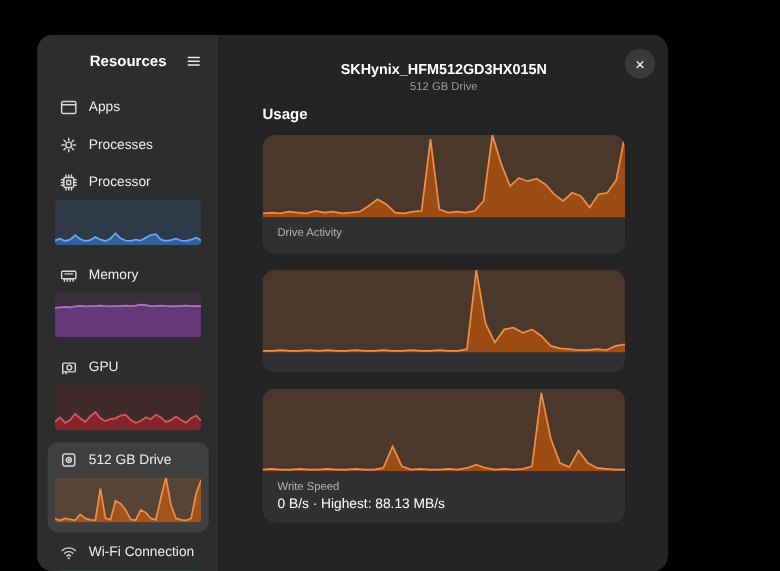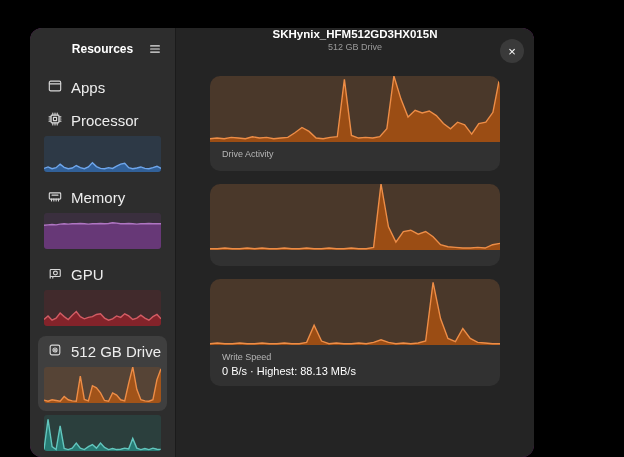--- a/index.html
+++ b/index.html
@@ -10,27 +10,27 @@
   
   .sidebar{width:146px;flex:none;background:#2d2d2d;border-right:1px solid #1b1b1b;
            display:flex;flex-direction:column;overflow:hidden}
   .sidebar-header{height:42px;flex:none;display:flex;align-items:center;justify-content:center;position:relative}
   .sidebar-title{font-size:12px;font-weight:bold;color:#fff}
   .menu-btn{position:absolute;right:8px;top:9px;width:24px;height:24px;border:none;background:transparent;
             color:#e8e8e8;border-radius:6px;display:flex;align-items:center;justify-content:center;cursor:pointer}
   .side-list{padding:2px 8px;flex:1;overflow:hidden}
   .side-entry{border-radius:8px;padding:1px 0;margin-bottom:2px}
   .side-entry.selected{background:#3f3f3f}
-  .side-row{display:flex;align-items:flex-start;gap:9px;padding:6px 10px;color:#ededed;font-size:15px;white-space:nowrap}
+  .side-row{display:flex;align-items:center;gap:9px;padding:6px 10px;color:#ededed;font-size:11px;white-space:nowrap}
   .side-row svg{width:14px;height:14px;flex:none;color:#d8d8d8}
   .side-chart{height:36px;margin:1px 6px 7px;border-radius:3px;overflow:hidden}
   
   .main{flex:1;display:flex;flex-direction:column;overflow:hidden;background:#242424}
   .main-header{height:46px;flex:none;position:relative;display:flex;flex-direction:column;
-               align-items:center;justify-content:flex-start;gap:2px}
+               align-items:center;justify-content:flex-end;gap:2px}
   .main-title{font-size:11.5px;font-weight:bold;color:#fff}
   .main-subtitle{font-size:9px;color:#9b9b9b}
   .close-btn{position:absolute;right:10px;top:11px;width:24px;height:24px;border-radius:50%;border:none;
              background:#3a3a3a;color:#fff;font-size:13px;line-height:1;display:flex;align-items:center;
              justify-content:center;cursor:pointer}
   .main-scroll{flex:1;padding:2px 34px 0;overflow:hidden}
   .section-title{font-size:12px;font-weight:bold;color:#fff;margin:8px 0 10px}
   .card{background:#313131;border-radius:10px;margin-bottom:13px;overflow:hidden}
   .card-chart{height:66px}
   [data-chart] svg{width:100%;height:100%;display:block}
@@ -59,20 +59,29 @@
       <div class="side-entry">
         <div class="side-row">
           <svg class="icon-svg" viewBox="0 0 16 16">
               <rect x="1.5" y="2.5" width="13" height="11" rx="1.5"></rect>
               <path d="M1.5 5.5h13"></path>
             </svg>
           <span>Apps</span>
         </div>
       </div>
 
+      <div class="side-entry">
+        <div class="side-row">
+          <svg class="icon-svg" viewBox="0 0 16 16">
+              <circle cx="8" cy="8" r="2.6"></circle>
+              <path d="M8 1.8v2M8 12.2v2M1.8 8h2M12.2 8h2M3.6 3.6l1.4 1.4M11 11l1.4 1.4M12.4 3.6L11 5M5 11l-1.4 1.4"></path>
+            </svg>
+          <span>Processes</span>
+        </div>
+      </div>
 
       <div class="side-entry">
         <div class="side-row">
           <svg class="icon-svg" viewBox="0 0 16 16">
               <rect x="3.5" y="3.5" width="9" height="9" rx="1"></rect>
               <rect x="6.2" y="6.2" width="3.6" height="3.6"></rect>
               <path d="M5.5 1.2v2.3M8 1.2v2.3M10.5 1.2v2.3M5.5 12.5v2.3M8 12.5v2.3M10.5 12.5v2.3M1.2 5.5h2.3M1.2 8h2.3M1.2 10.5h2.3M12.5 5.5h2.3M12.5 8h2.3M12.5 10.5h2.3"></path>
             </svg>
           <span>Processor</span>
         </div>
@@ -132,20 +141,27 @@
         <div class="side-chart" data-chart="sidebar.items.5.chart">
             <svg viewBox="0 0 100 100" preserveAspectRatio="none">
               <rect x="0" y="0" width="100" height="100" fill="#e66100" opacity="0.14"></rect>
               <polygon points="0,100 0.00,92.0 3.45,95.0 6.90,91.0 10.34,93.0 13.79,95.0 17.24,82.0 20.69,91.0 24.14,94.0 27.59,95.0 31.03,25.0 34.48,90.0 37.93,94.0 41.38,52.0 44.83,58.0 48.28,72.0 51.72,93.0 55.17,95.0 58.62,72.0 62.07,78.0 65.52,91.0 68.97,94.0 72.41,45.0 75.86,0.0 79.31,62.0 82.76,91.0 86.21,94.0 89.66,95.0 93.10,91.0 96.55,35.0 100.00,5.0 100,100" fill="#e66100" fill-opacity="0.52"></polygon>
               <polyline points="0.00,92.0 3.45,95.0 6.90,91.0 10.34,93.0 13.79,95.0 17.24,82.0 20.69,91.0 24.14,94.0 27.59,95.0 31.03,25.0 34.48,90.0 37.93,94.0 41.38,52.0 44.83,58.0 48.28,72.0 51.72,93.0 55.17,95.0 58.62,72.0 62.07,78.0 65.52,91.0 68.97,94.0 72.41,45.0 75.86,0.0 79.31,62.0 82.76,91.0 86.21,94.0 89.66,95.0 93.10,91.0 96.55,35.0 100.00,5.0" fill="none" stroke="rgb(237,141,71)" stroke-width="1.4" vector-effect="non-scaling-stroke"></polyline>
             </svg>
           </div>
       </div>
 
       <div class="side-entry">
+        <div class="side-row">
+          <svg class="icon-svg" viewBox="0 0 16 16">
+              <path d="M2 6.2a8.6 8.6 0 0 1 12 0M4.2 8.7a5.5 5.5 0 0 1 7.6 0M6.4 11.1a2.4 2.4 0 0 1 3.2 0"></path>
+              <circle cx="8" cy="13.2" r="0.9" fill="currentColor" stroke="none"></circle>
+            </svg>
+          <span>Wi-Fi Connection</span>
+        </div>
         <div class="side-chart" data-chart="sidebar.items.6.chart">
             <svg viewBox="0 0 100 100" preserveAspectRatio="none">
               <rect x="0" y="0" width="100" height="100" fill="#25b0a5" opacity="0.14"></rect>
               <polygon points="0,100 0.00,96.0 3.45,12.0 6.90,88.0 10.34,96.0 13.79,30.0 17.24,93.0 20.69,96.0 24.14,92.0 27.59,78.0 31.03,92.0 34.48,96.0 37.93,88.0 41.38,82.0 44.83,92.0 48.28,78.0 51.72,90.0 55.17,96.0 58.62,93.0 62.07,96.0 65.52,95.0 68.97,92.0 72.41,94.0 75.86,65.0 79.31,92.0 82.76,96.0 86.21,93.0 89.66,96.0 93.10,92.0 96.55,95.0 100.00,96.0 100,100" fill="#25b0a5" fill-opacity="0.52"></polygon>
               <polyline points="0.00,96.0 3.45,12.0 6.90,88.0 10.34,96.0 13.79,30.0 17.24,93.0 20.69,96.0 24.14,92.0 27.59,78.0 31.03,92.0 34.48,96.0 37.93,88.0 41.38,82.0 44.83,92.0 48.28,78.0 51.72,90.0 55.17,96.0 58.62,93.0 62.07,96.0 65.52,95.0 68.97,92.0 72.41,94.0 75.86,65.0 79.31,92.0 82.76,96.0 86.21,93.0 89.66,96.0 93.10,92.0 96.55,95.0 100.00,96.0" fill="none" stroke="rgb(98,198,190)" stroke-width="1.4" vector-effect="non-scaling-stroke"></polyline>
             </svg>
           </div>
       </div>
 
     </nav>
@@ -154,20 +170,21 @@
   <main class="main">
     <header class="main-header">
       <div class="main-title">SKHynix_HFM512GD3HX015N</div>
       <div class="main-subtitle">512 GB Drive</div>
       <button class="close-btn">
         <span>×</span>
       </button>
     </header>
 
     <div class="main-scroll">
+      <div class="section-title">Usage</div>
 
       <div class="card">
         <div class="card-chart" data-chart="main.cards.0.chart">
             <svg viewBox="0 0 100 100" preserveAspectRatio="none">
               <rect x="0" y="0" width="100" height="100" fill="#e66100" opacity="0.14"></rect>
               <polygon points="0,100 0.00,95.0 2.44,94.0 4.88,95.0 7.32,93.0 9.76,94.0 12.20,95.0 14.63,92.0 17.07,94.0 19.51,93.0 21.95,95.0 24.39,94.0 26.83,93.0 29.27,86.0 31.71,78.0 34.15,84.0 36.59,94.0 39.02,95.0 41.46,93.0 43.90,92.0 46.34,5.0 48.78,90.0 51.22,94.0 53.66,93.0 56.10,94.0 58.54,92.0 60.98,80.0 63.41,0.0 65.85,35.0 68.29,62.0 70.73,52.0 73.17,56.0 75.61,53.0 78.05,60.0 80.49,72.0 82.93,80.0 85.37,70.0 87.80,74.0 90.24,88.0 92.68,72.0 95.12,70.0 97.56,55.0 100.00,0.0 100,100" fill="#e66100" fill-opacity="0.52"></polygon>
               <polyline points="0.00,95.0 2.44,94.0 4.88,95.0 7.32,93.0 9.76,94.0 12.20,95.0 14.63,92.0 17.07,94.0 19.51,93.0 21.95,95.0 24.39,94.0 26.83,93.0 29.27,86.0 31.71,78.0 34.15,84.0 36.59,94.0 39.02,95.0 41.46,93.0 43.90,92.0 46.34,5.0 48.78,90.0 51.22,94.0 53.66,93.0 56.10,94.0 58.54,92.0 60.98,80.0 63.41,0.0 65.85,35.0 68.29,62.0 70.73,52.0 73.17,56.0 75.61,53.0 78.05,60.0 80.49,72.0 82.93,80.0 85.37,70.0 87.80,74.0 90.24,88.0 92.68,72.0 95.12,70.0 97.56,55.0 100.00,0.0" fill="none" stroke="rgb(237,141,71)" stroke-width="1.4" vector-effect="non-scaling-stroke"></polyline>
             </svg>
           </div>
         <div class="card-info">

